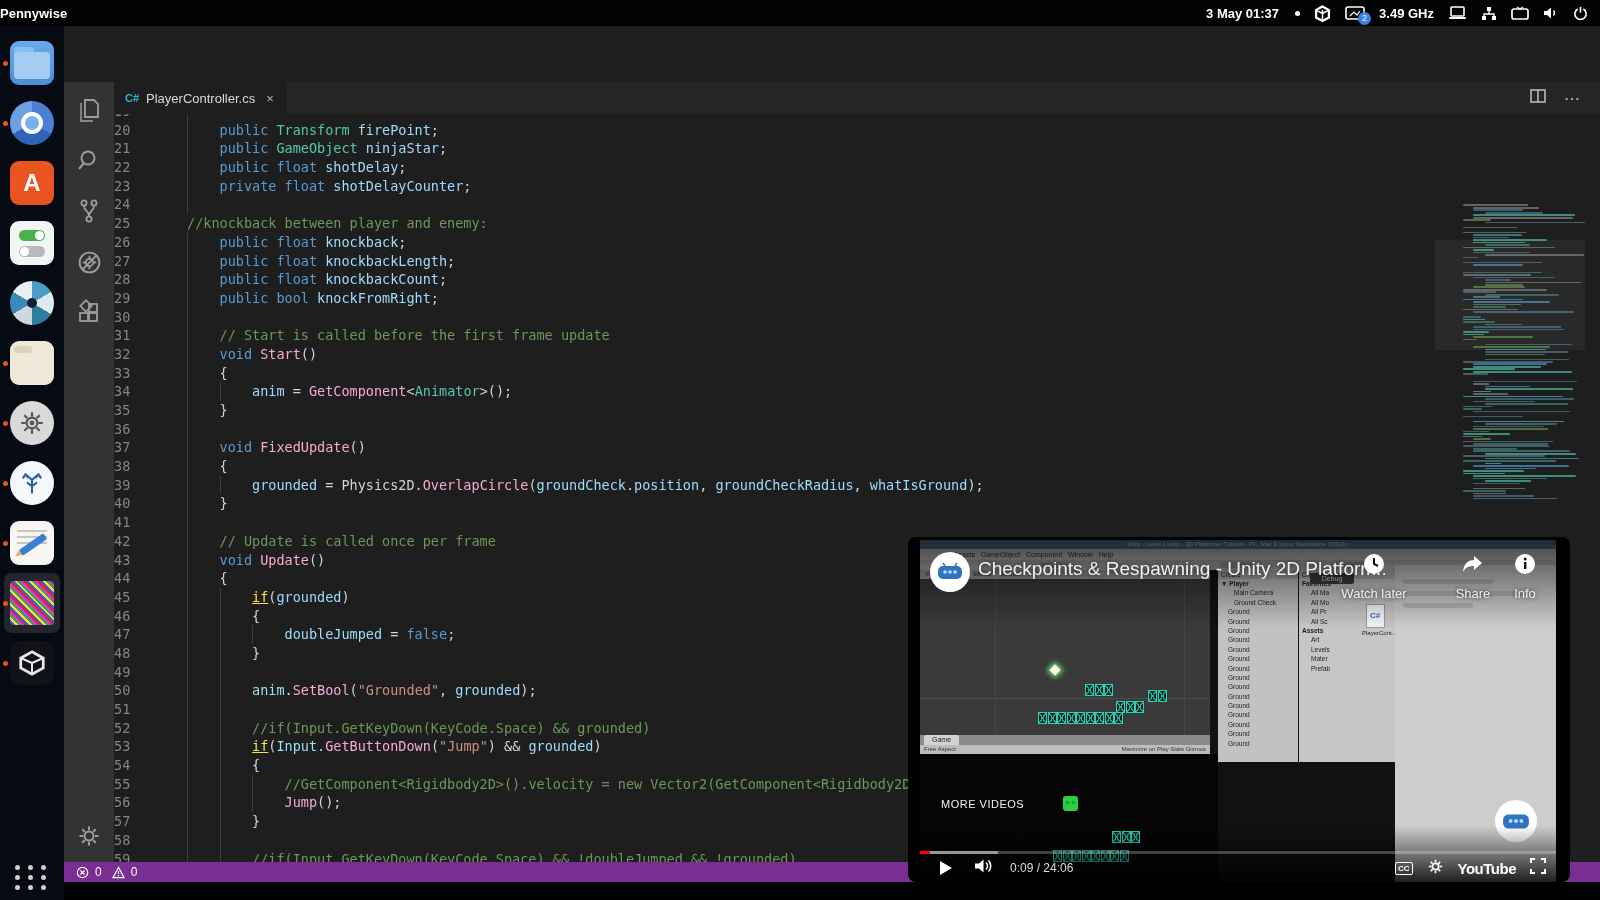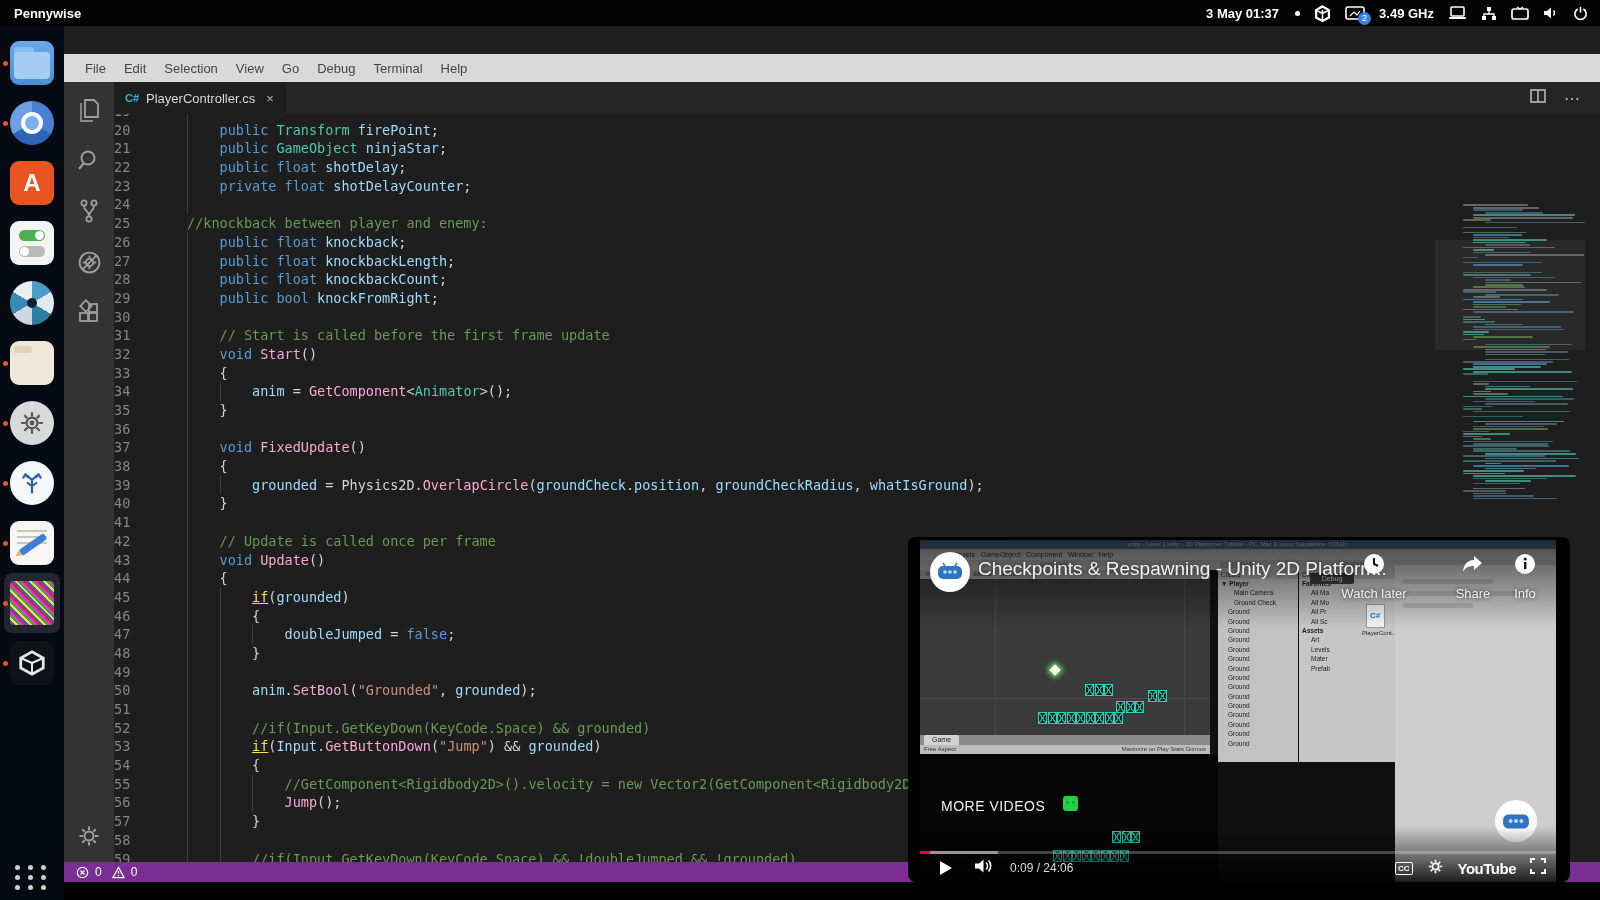--- a/index.html
+++ b/index.html
@@ -3,21 +3,21 @@
 <meta charset="utf-8">
 <style>
   html,body{margin:0;padding:0;background:#000;width:1600px;height:900px;overflow:hidden;
     font-family:"Liberation Sans",sans-serif;}
   .abs{position:absolute;}
   #stage{position:relative;width:1600px;height:900px;background:#000;}
 
   
   #topbar{left:0;top:0;width:1600px;height:26px;background:#030303;color:#fff;
     display:flex;align-items:center;justify-content:space-between;font-size:13px;}
-  #topbar .app{font-weight:bold;margin-left:14px;text-align:center;}
+  #topbar .app{font-weight:bold;text-align:center;}
   #topbar .right{display:flex;align-items:center;gap:14px;margin-right:12px;}
   #topbar .clock{font-weight:bold;}
   .tbicon{display:inline-flex;align-items:center;justify-content:center;position:relative;}
   .badge{position:absolute;right:-6px;bottom:-4px;background:#3584e4;color:#fff;font-size:9px;
     width:13px;height:13px;border-radius:50%;display:flex;align-items:center;justify-content:center;}
   .notif-dot{width:5px;height:5px;border-radius:50%;background:#fff;display:inline-block;margin-left:2px;}
 
   
   #dock{left:0;top:26px;width:64px;height:874px;background:#060a13;display:flex;flex-direction:column;
     align-items:center;padding-top:7px;box-sizing:border-box;}
@@ -122,21 +122,21 @@
   .tile{position:absolute;width:9px;height:12px;box-sizing:border-box;border:1px solid #25d3b8;background:
     linear-gradient(to top right,transparent 44%,#1fae99 44%,#1fae99 56%,transparent 56%),
     linear-gradient(to bottom right,transparent 44%,#1fae99 44%,#1fae99 56%,transparent 56%),#10201d;}
   #star{position:absolute;left:131px;top:126px;width:8px;height:8px;background:#fffbe8;transform:rotate(45deg);box-shadow:0 0 5px 2px rgba(120,255,120,0.8);}
   
   #yt-top{position:absolute;left:0;top:0;right:0;height:88px;background:linear-gradient(180deg,rgba(0,0,0,0.65),rgba(0,0,0,0));}
   #yt-avatar{position:absolute;left:10px;top:12px;width:40px;height:40px;border-radius:50%;background:#fff;display:flex;align-items:center;justify-content:center;}
   #yt-title{position:absolute;left:58px;top:18px;right:170px;color:#f1f1f1;font-size:19px;white-space:nowrap;overflow:hidden;text-shadow:0 0 4px rgba(0,0,0,.6);}
   .yt-act{position:absolute;top:12px;width:70px;text-align:center;color:#eee;font-size:13px;text-shadow:0 0 4px rgba(0,0,0,.7);}
   .yt-act .lbl{margin-top:7px;}
-  #yt-more{position:absolute;left:21px;top:258px;color:#f1f1f1;font-size:14px;letter-spacing:0.5px;text-align:right;}
+  #yt-more{position:absolute;left:21px;top:258px;color:#f1f1f1;font-size:11px;letter-spacing:0.5px;text-align:right;}
   #sprite{position:absolute;left:143px;top:256px;width:15px;height:15px;background:#2ecc40;border-radius:3px;}
   #sprite:before{content:"";position:absolute;left:3px;top:5px;width:3px;height:3px;background:#0a5;box-shadow:6px 0 0 #0a5;}
   #yt-corner-avatar{position:absolute;right:19px;top:260px;width:42px;height:42px;border-radius:50%;background:#fff;display:flex;align-items:center;justify-content:center;}
   #yt-bottom{position:absolute;left:0;bottom:0;right:0;height:56px;background:linear-gradient(0deg,rgba(0,0,0,0.85),rgba(0,0,0,0));}
   #yt-progress{position:absolute;left:0;right:0;bottom:28px;height:3px;background:rgba(255,255,255,0.25);}
   #yt-progress .buf{position:absolute;left:0;top:0;height:3px;width:78px;background:rgba(255,255,255,0.45);}
   #yt-progress .played{position:absolute;left:0;top:0;height:3px;width:10px;background:#f00;}
   #yt-ctl{position:absolute;left:0;right:0;bottom:0;height:28px;display:flex;align-items:center;color:#fff;}
   #play-btn{margin-left:20px;width:0;height:0;border-top:7px solid transparent;border-bottom:7px solid transparent;border-left:12px solid #fff;}
   #vol{margin-left:22px;}
@@ -283,30 +283,20 @@
         <i></i>
         <i></i>
         <i></i>
         <i></i>
         <i></i>
         <i></i>
       </div>
   </div>
 
   <div id="vswin" class="abs">
-    <div id="menubar">
-        <span class="menu-item">File</span>
-        <span class="menu-item">Edit</span>
-        <span class="menu-item">Selection</span>
-        <span class="menu-item">View</span>
-        <span class="menu-item">Go</span>
-        <span class="menu-item">Debug</span>
-        <span class="menu-item">Terminal</span>
-        <span class="menu-item">Help</span>
-      </div>
 
     <div id="activitybar">
       <span>
           <svg width="24" height="26" viewBox="0 0 24 26" fill="none" stroke="#9d9d9d" stroke-width="1.8">
             <path d="M8 4 H17 L21 8 V21 H8 Z"></path>
             <path d="M5 8 H4 V25 H16" opacity="0.8"></path>
           </svg>
         </span>
       <span>
           <svg width="24" height="24" viewBox="0 0 24 24" fill="none" stroke="#9d9d9d" stroke-width="2">

